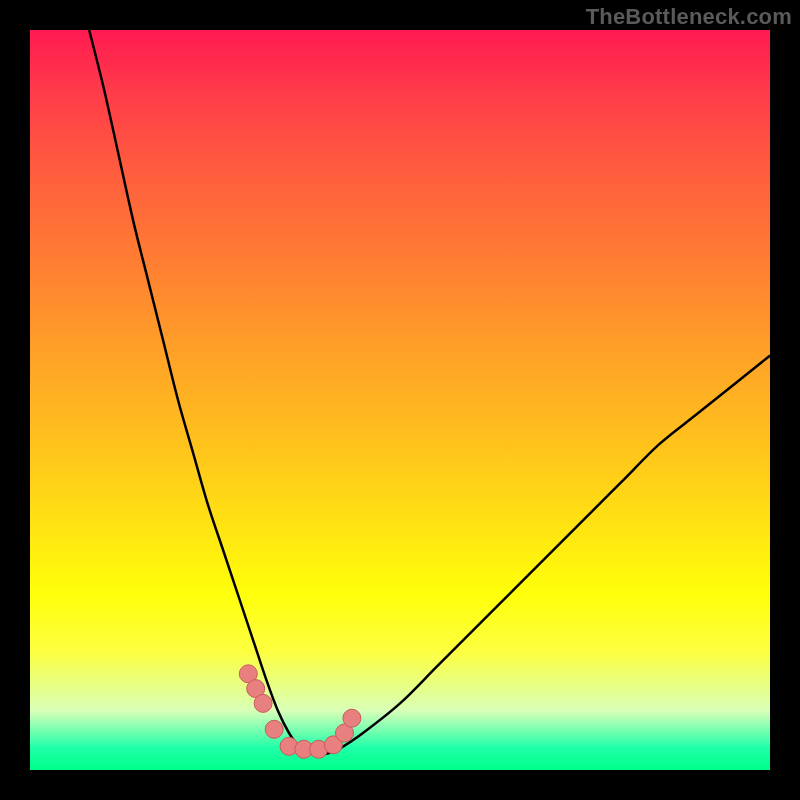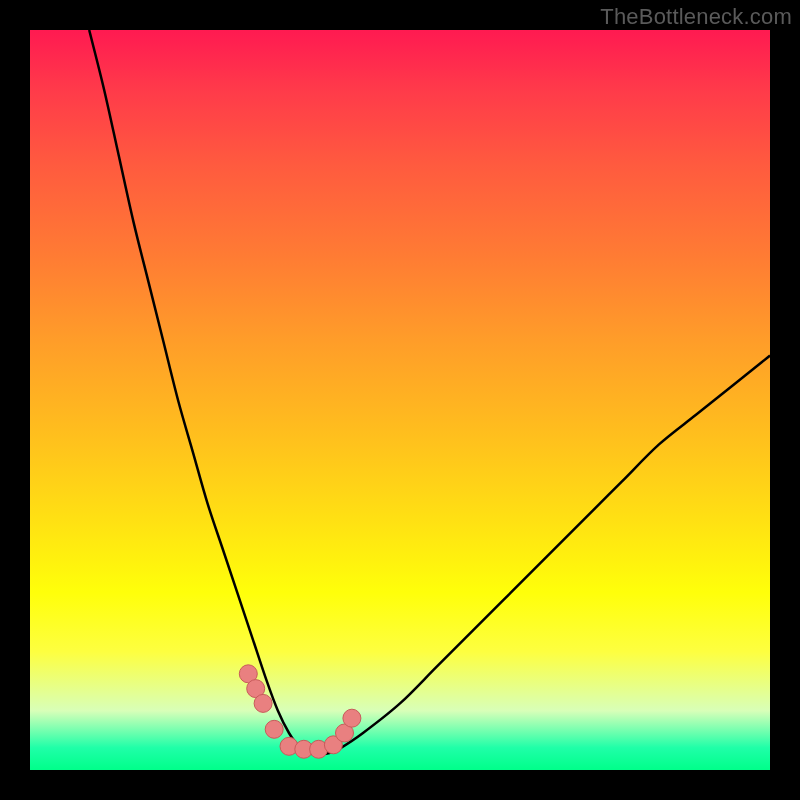--- a/index.html
+++ b/index.html
@@ -34,21 +34,21 @@
     top: 30px;
     width: 740px;
     height: 740px;
   }
 
   .watermark {
     position: absolute;
     top: 4px;
     right: 8px;
     font-size: 22px;
-    font-weight: 400;
+    font-weight: 700;
     color: #5a5a5a;
     letter-spacing: 0.2px;
   }
 </style>
 </head>
 <body>
 
 <div class="frame"></div>
 
 <svg class="plot" viewBox="0 0 740 740">

